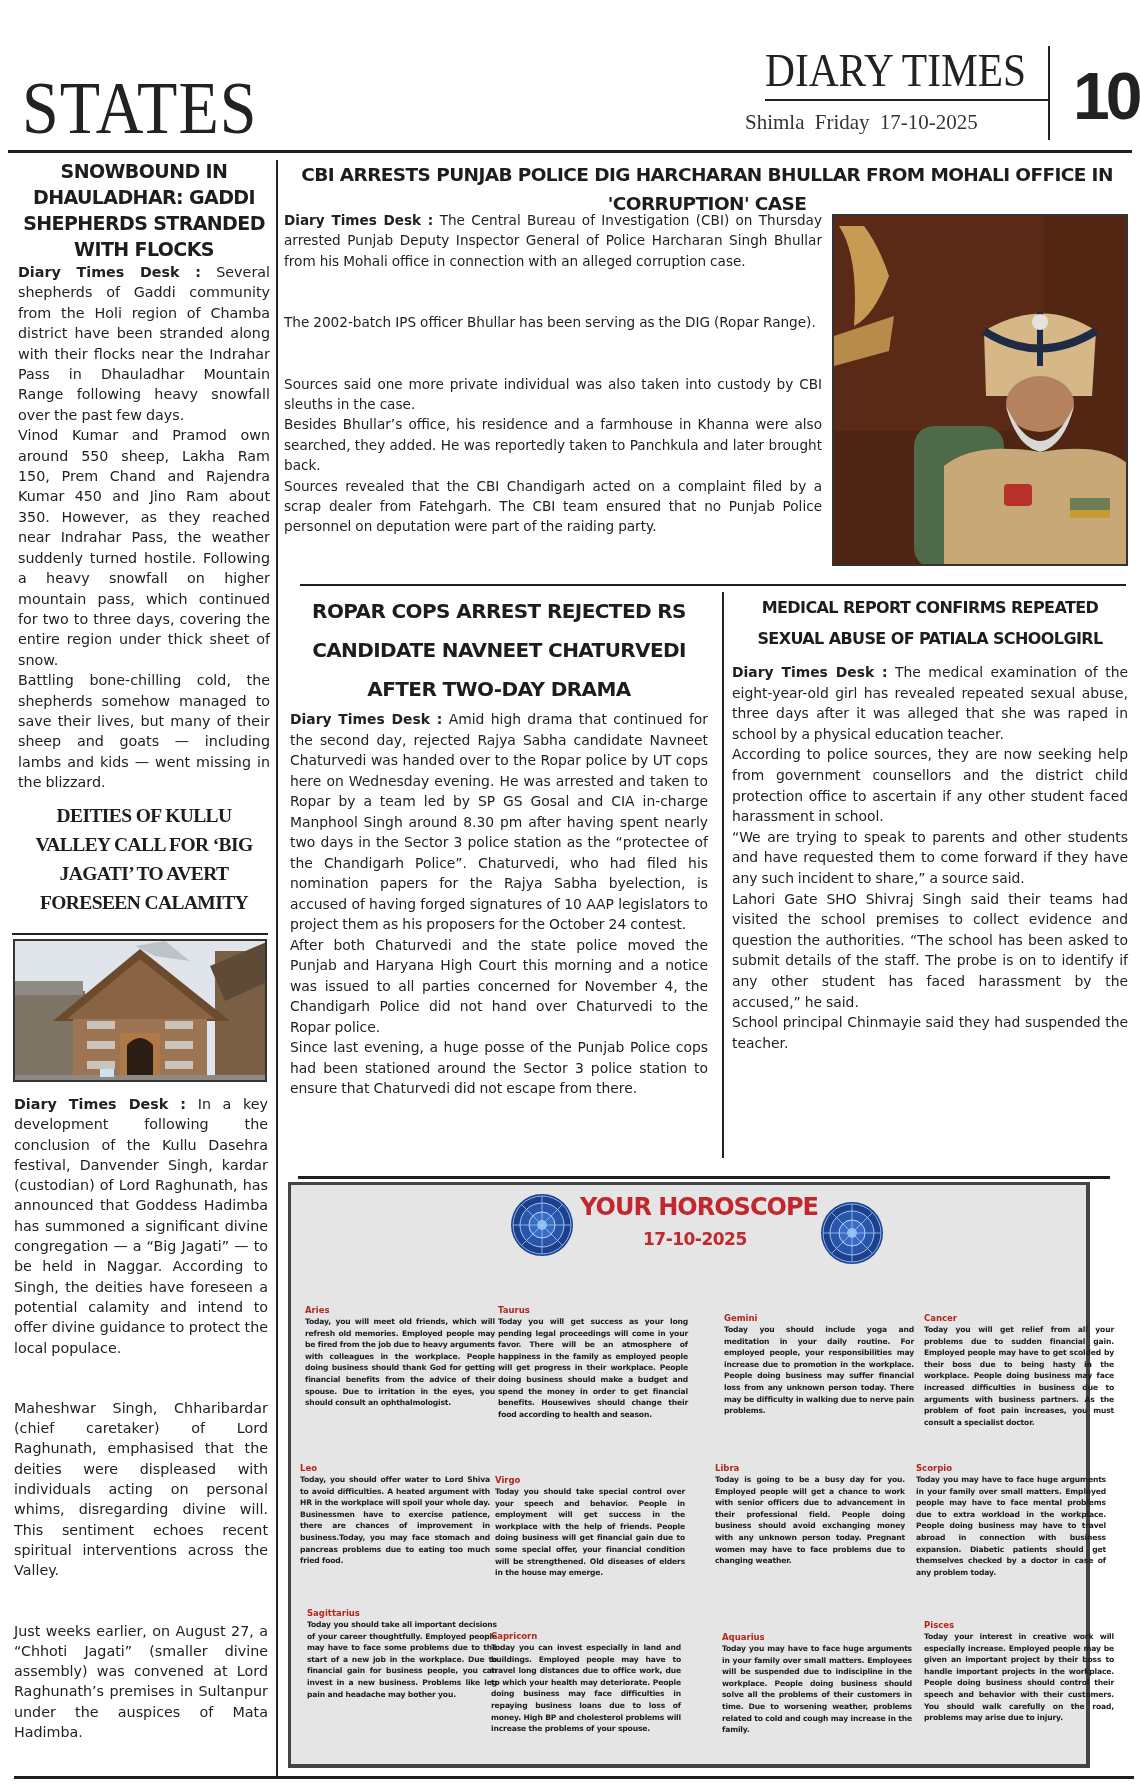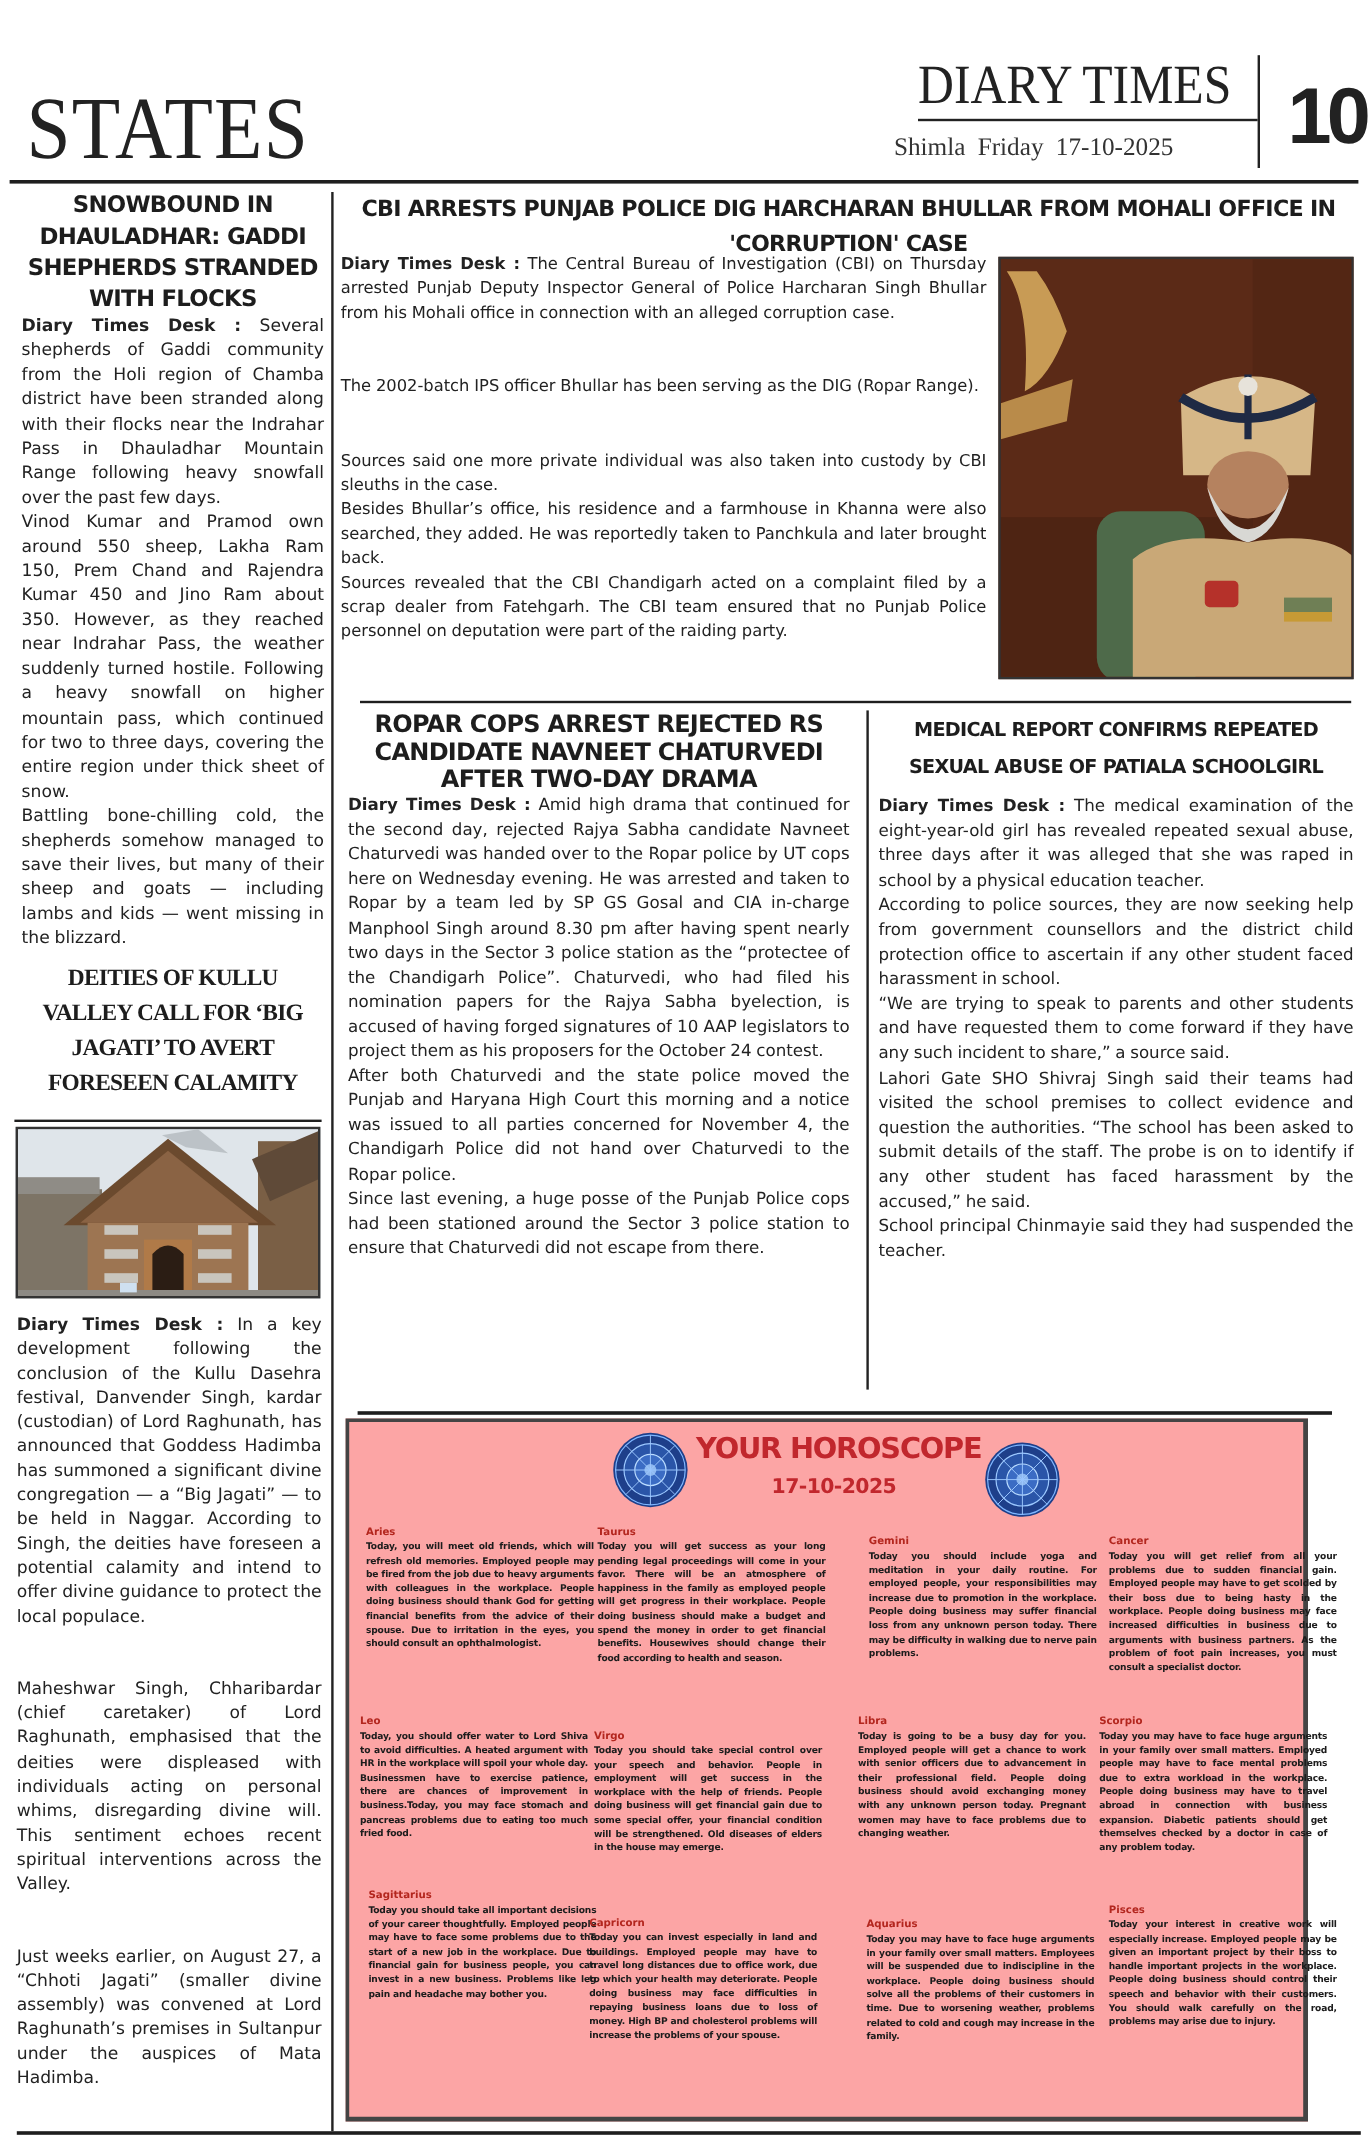--- a/index.html
+++ b/index.html
@@ -34,34 +34,34 @@
   .left-body-2 { position: absolute; left: 14px; top: 1094px; width: 254px; }
   .left-body-2 .body-text { font-size: 14.3px; line-height: 20.3px; word-spacing: -0.5px; }
 
   
   .cbi-headline { position: absolute; left: 282px; top: 160px; width: 850px; font-size: 18.5px; line-height: 29px; }
   .cbi-body { position: absolute; left: 284px; top: 210px; width: 538px; font-size: 13.6px; line-height: 20.4px; word-spacing: -0.3px; }
   .officer-photo { position: absolute; left: 832px; top: 214px; width: 296px; height: 352px; border: 2px solid #333; overflow: hidden; background: #5a2c1a; }
 
   
   .ropar { position: absolute; left: 290px; top: 592px; width: 418px; }
-  .ropar h2.headline { font-size: 20px; line-height: 23px; }
+  .ropar h2.headline { font-size: 20px; line-height: 39px; }
   .ropar .body-text { font-size: 13.9px; line-height: 20.5px; word-spacing: -0.4px; }
 
   
   .medical { position: absolute; left: 732px; top: 592px; width: 396px; }
   .medical h2.headline { font-size: 16px; line-height: 31px; }
   .medical .body-text { font-size: 13.9px; line-height: 20.6px; word-spacing: -0.5px; margin-top: 8px; }
 
   
-  .horoscope { position: absolute; left: 288px; top: 1182px; width: 802px; height: 383px; background: #fca5a5; border: 3px solid #444; border-right-width: 4px; border-bottom-width: 4px; }
+  .horoscope { position: absolute; left: 288px; top: 1182px; width: 802px; height: 383px; background: #e5e5e5; border: 3px solid #444; border-right-width: 4px; border-bottom-width: 4px; }
   .horo-title { position: absolute; left: 289px; top: 8px; font-family: "DejaVu Sans", sans-serif; font-weight: 700; font-size: 24px; color: #c1272d; letter-spacing: -1px; }
   .horo-date { position: absolute; left: 352px; top: 44px; font-family: "DejaVu Sans", sans-serif; font-weight: 700; font-size: 17px; color: #c1272d; letter-spacing: -0.5px; }
   .zodiac-wheel { position: absolute; width: 64px; height: 64px; top: 8px; }
-  .sign { position: absolute; width: 190px; }
+  .sign { position: absolute; width: 190px; margin-top: 33px; }
   .sign-name { font-family: "DejaVu Sans", sans-serif; font-weight: 700; font-size: 8.5px; color: #b3261e; line-height: 12px; }
   .sign-text { font-family: "DejaVu Sans", sans-serif; font-weight: 700; font-size: 7.6px; line-height: 11.6px; color: #1c1c1c; text-align: justify; letter-spacing: -0.15px; }
 </style>
 </head>
 <body>
 
 <div class="section-title" data-name="section-title">STATES</div>
 <div class="paper-name" data-name="newspaper-name">DIARY TIMES</div>
 <div class="paper-rule" data-name="masthead-rule"></div>
 <div class="dateline" data-name="dateline">Shimla Friday 17-10-2025</div>

